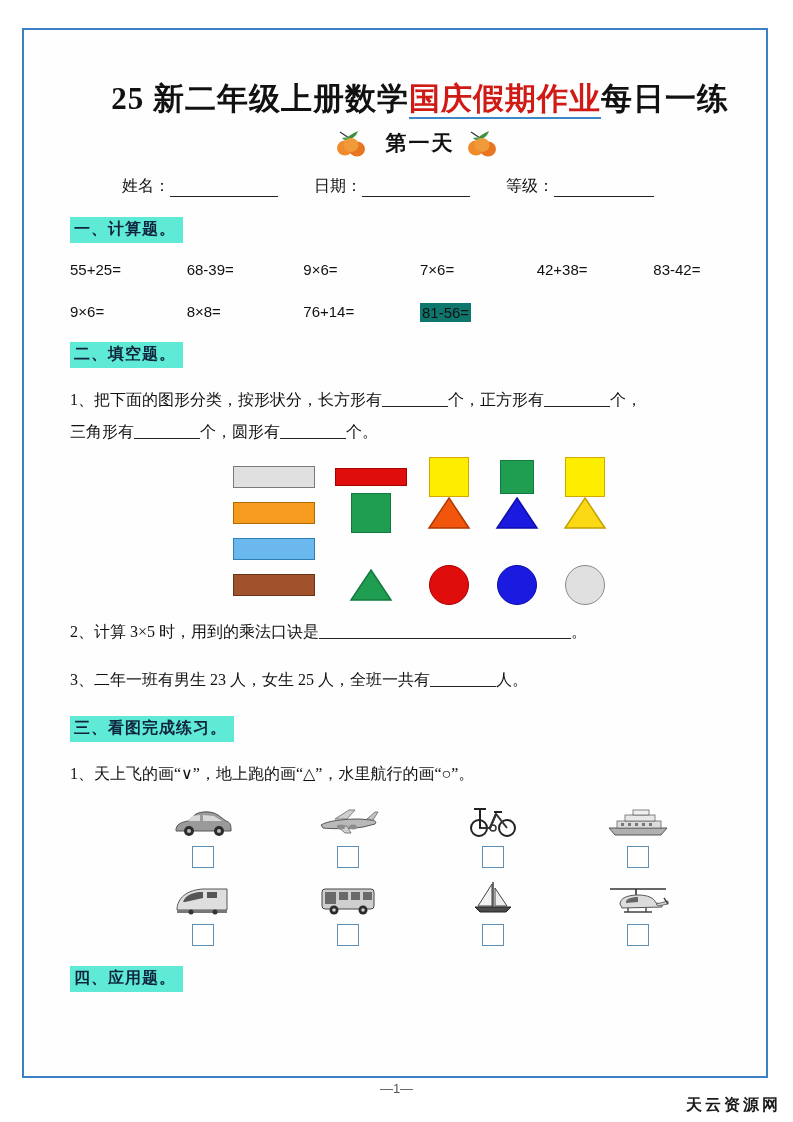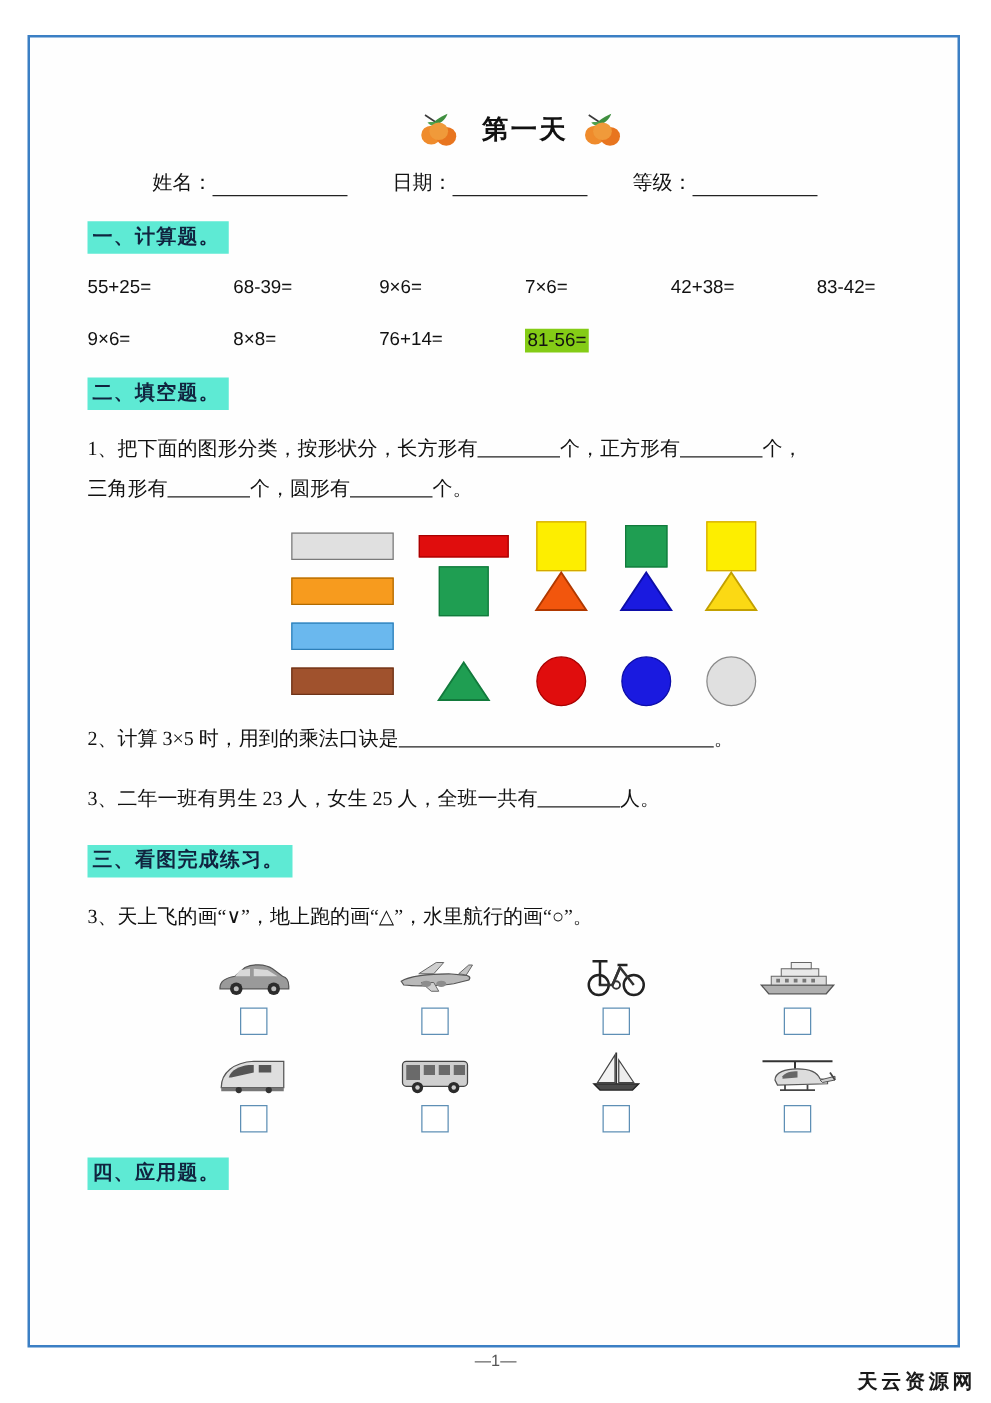--- a/index.html
+++ b/index.html
@@ -81,21 +81,21 @@
   .calc-grid{
     display:grid;
     grid-template-columns:repeat(6,1fr);
     row-gap:25px;
     margin-top:18px;
     font-family:"Liberation Sans","DejaVu Sans",sans-serif;
     font-size:15px;
     color:#111;
   }
   .calc-cell{white-space:nowrap;}
-  .calc-cell.hl{background:#84cc16;display:inline-block;padding:1px 2px;}
+  .calc-cell.hl{background:#0f766e;display:inline-block;padding:1px 2px;}
 
   
   .q{
     font-size:16px;color:#111;margin-top:16px;line-height:2.0;
   }
   .q .u{
     display:inline-block;border-bottom:1.3px solid #222;height:15px;
     vertical-align:-2px;
   }
   .u-60{width:60px;}
@@ -150,20 +150,23 @@
   }
 </style>
 </head>
 <body>
 
 <div class="page-frame">
 
   <div class="content">
 
     
+    <div class="title">
+      <span>25 新二年级上册数学</span><span class="red">国庆假期作业</span><span>每日一练</span>
+    </div>
 
     <div class="subtitle-row">
       <svg class="persimmon" viewBox="0 0 46 30">
         <path d="M8 4 L20 12" stroke="#3a3a3a" stroke-width="1.3" fill="none"></path>
         <path d="M26 3 C20 6 16 8 14 11 C19 12 24 9 26 3 Z" fill="#3f8f3f"></path>
         <path d="M10 10 C15 9 20 10 22 12 C17 14 12 13 10 10 Z" fill="#4ea14e"></path>
         <ellipse cx="13" cy="20" rx="8" ry="7.5" fill="#ef8b2c"></ellipse>
         <ellipse cx="25" cy="21" rx="8" ry="7.5" fill="#e8751f"></ellipse>
         <ellipse cx="19" cy="17" rx="7.5" ry="7" fill="#f09a3a"></ellipse>
       </svg>
@@ -261,21 +264,21 @@
     </div>
 
     <div class="q">
       <span>3、二年一班有男生 23 人，女生 25 人，全班一共有</span><span class="u u-66"></span><span>人。</span>
     </div>
 
 
     
     <div class="sec-head">三、看图完成练习。</div>
 
-    <div class="q">3、天上飞的画“∨”，地上跑的画“△”，水里航行的画“○”。</div>
+    <div class="q">1、天上飞的画“∨”，地上跑的画“△”，水里航行的画“○”。</div>
 
     <div class="veh-row">
       <div class="veh-cell">
         <div class="veh-img">
           <svg width="62" height="30" viewBox="0 0 62 30">
             <path d="M4 22 C4 16 10 14 16 13 L24 6 C30 3 40 3 46 7 L54 13 C58 14 59 17 59 21 L59 23 L4 23 Z" fill="#9a9a9a" stroke="#555" stroke-width="1"></path>
             <path d="M20 8 L28 7 L28 13 L16 13 Z" fill="#d8d8d8"></path>
             <path d="M31 7 L42 8 L50 13 L31 13 Z" fill="#d8d8d8"></path>
             <circle cx="17" cy="23" r="5" fill="#2b2b2b"></circle>
               <circle cx="17" cy="23" r="2" fill="#bbb"></circle>

